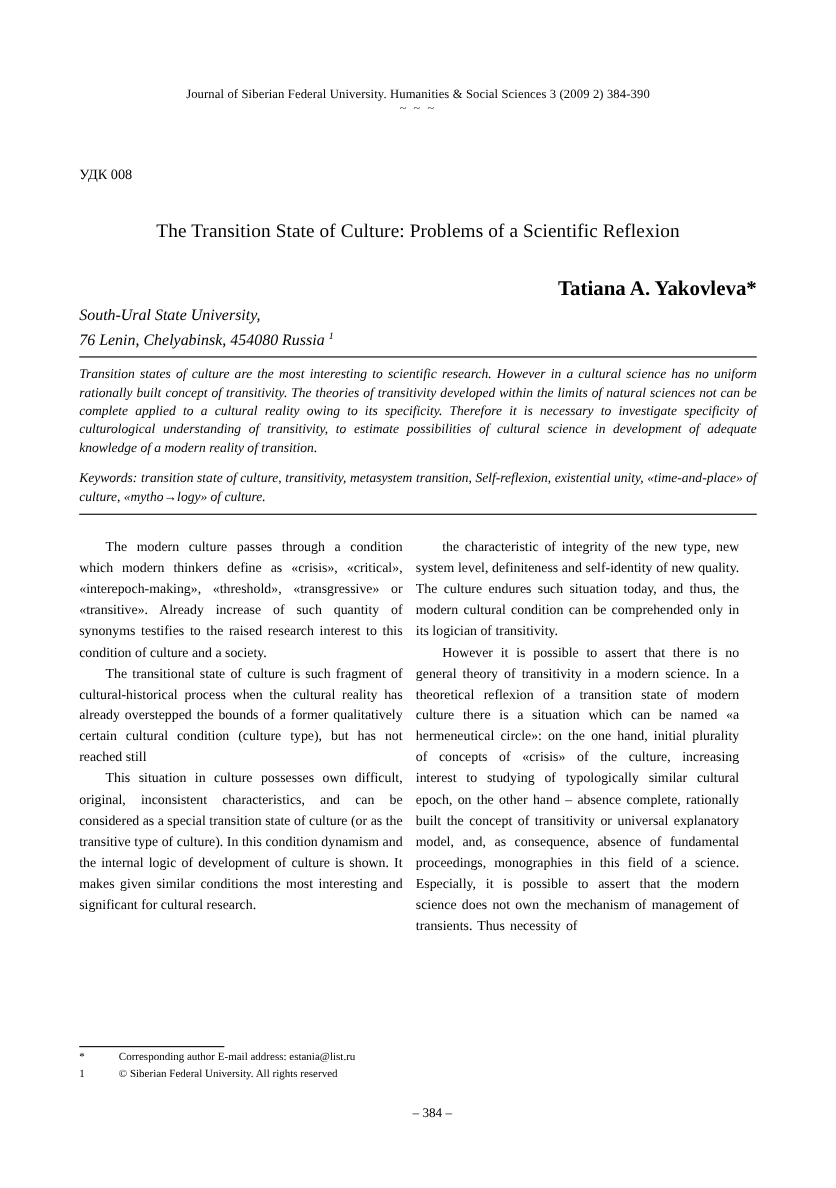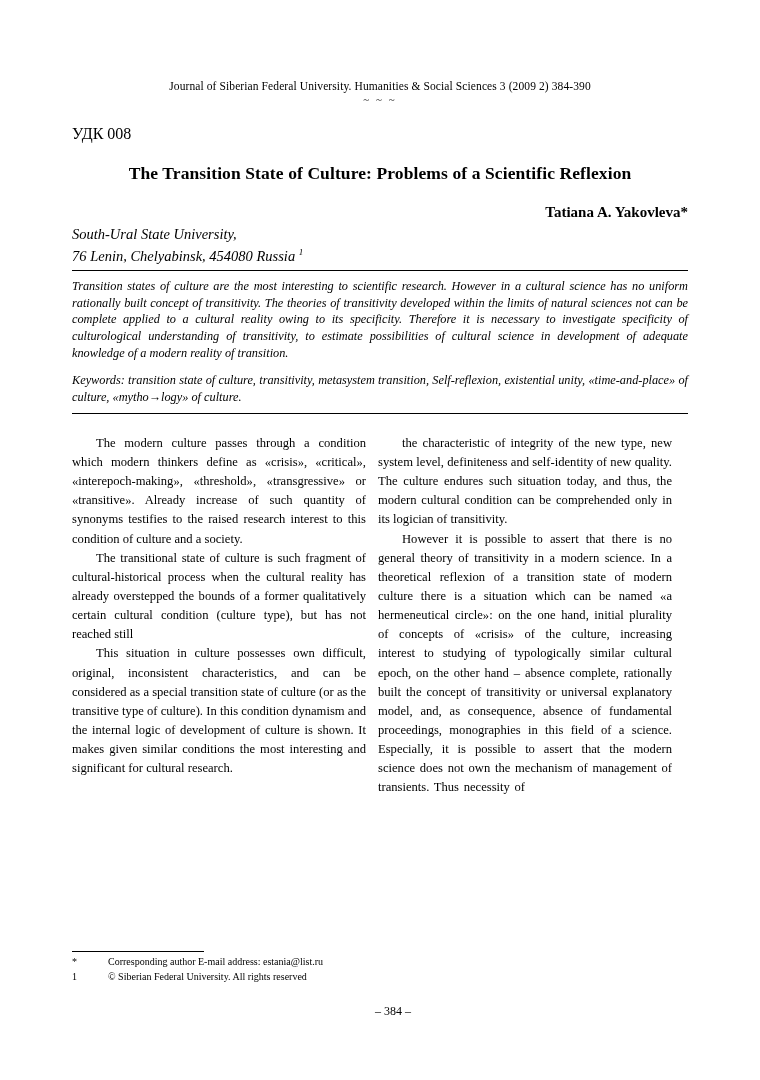--- a/index.html
+++ b/index.html
@@ -40,37 +40,37 @@
   }
   .tilde-row {
     text-align: center;
     font-size: 11px;
     letter-spacing: 2px;
     margin-top: 1px;
     color: #222;
   }
 
   .udk {
-    margin-top: 20px;
-    font-size: 16px;
+    margin-top: 46px;
+    font-size: 13px;
     font-family: "Liberation Serif", serif;
   }
 
   .title {
-    margin-top: 20px;
+    margin-top: 32px;
     font-size: 17.5px;
-    font-weight: bold;
+    font-weight: normal;
     text-align: center;
     letter-spacing: 0.1px;
   }
 
   .author {
-    margin-top: 20px;
+    margin-top: 32px;
     text-align: right;
-    font-size: 15px;
+    font-size: 19px;
     font-weight: bold;
   }
   .affil {
     font-size: 14.5px;
     font-style: italic;
     margin-top: 5px;
   }
   .affil2 {
     text-align: left;
     font-size: 14.5px;

